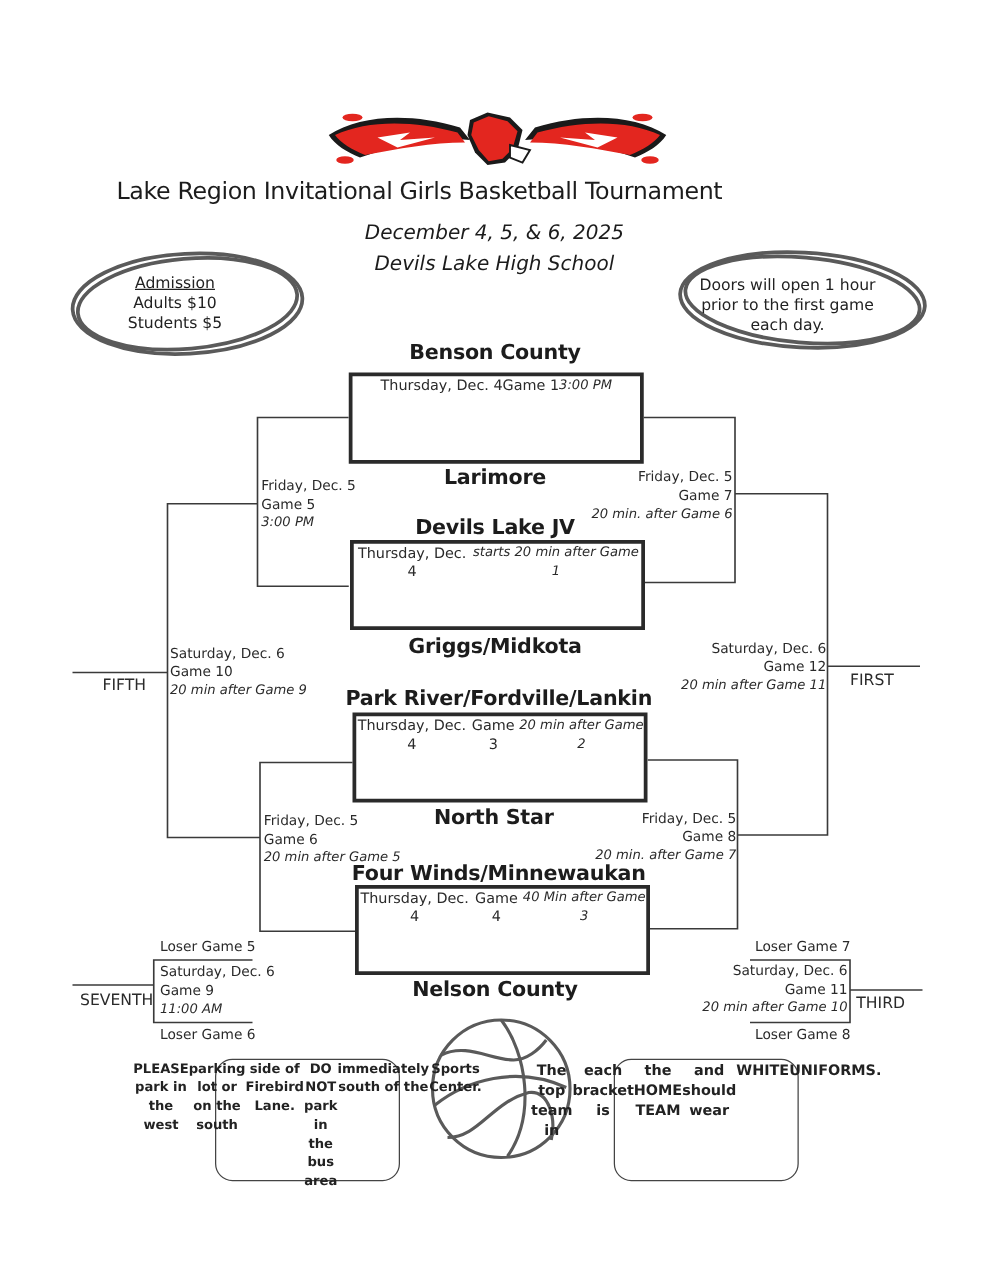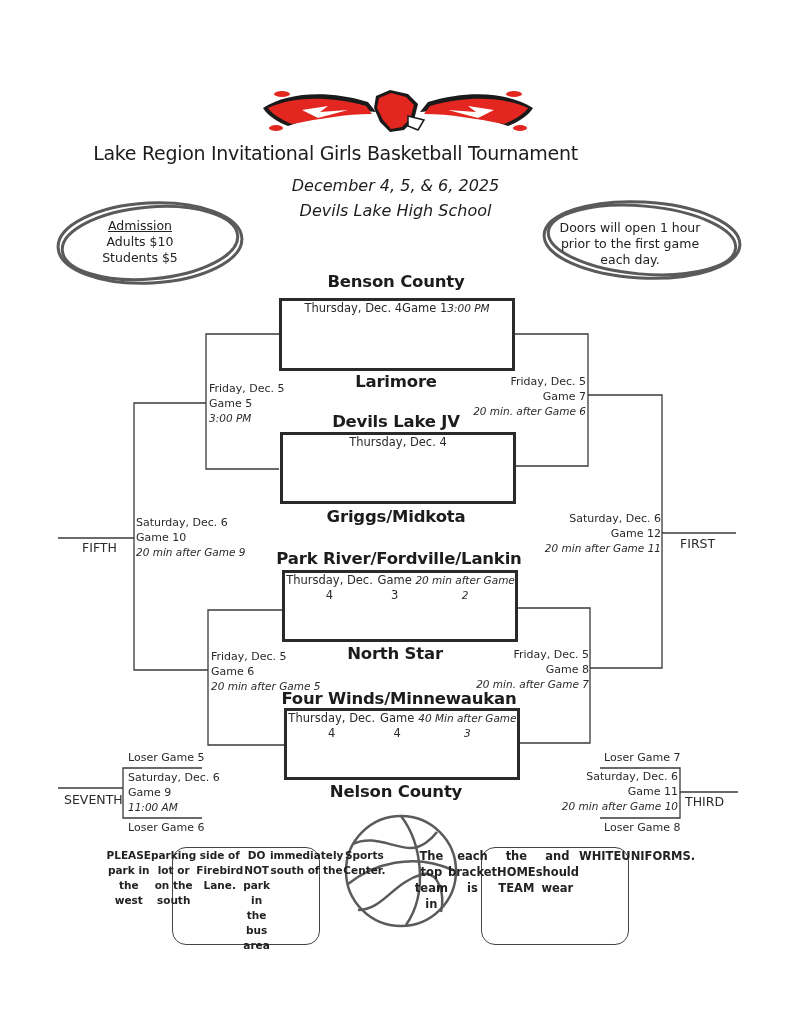--- a/index.html
+++ b/index.html
@@ -13,21 +13,21 @@
   .gamebox { border:3px solid #2a2a2a; box-sizing:border-box; background:#fff; text-align:center;
              font-size:11.5px; line-height:15px; color:#2a2a2a; display:flex; flex-direction:row;
              justify-content:center; }
   .gamebox .t { font-style:italic; font-size:10.5px; }
   .lbl { font-size:11px; line-height:14.5px; color:#2a2a2a; white-space:nowrap; }
   .lbl .t { font-style:italic; font-size:10.5px; }
   .r { text-align:right; }
   .place { font-size:12.5px; color:#2a2a2a; }
   .note { border:1.5px solid #444; border-radius:14px; box-sizing:border-box; text-align:center;
           font-size:10.5px; line-height:15px; color:#222; display:flex; flex-direction:row; justify-content:center;font-weight:bold; }
-  .note2 { font-size:11.5px; line-height:16px; }
+  .note2 { font-size:11.5px; line-height:16px;margin-left:10px; }
   svg.lines { position:absolute; left:0; top:0; }
 </style>
 </head>
 <body>
 
 <svg class="abs" style="left:258px;top:86px" width="280" height="52" viewBox="0 0 280 52">
   <g>
     <path d="M5,22 C30,6 70,4 110,16 L118,26 C90,24 60,30 30,40 C20,36 10,30 5,22 Z" fill="#1a1a1a"></path>
     <path d="M10,22 C36,10 72,10 108,20 L114,28 C88,28 60,33 34,38 C24,34 14,28 10,22 Z" fill="#e3261f"></path>
     <path d="M44,24 L70,20 L62,26 L90,24 L60,32 Z" fill="#fff"></path>
@@ -102,20 +102,21 @@
 <div class="abs team" style="left:268px;top:689px;width:262px">Four Winds/Minnewaukan</div>
 <div class="abs team" style="left:296px;top:782px;width:200px">Nelson County</div>
 
 <div class="abs gamebox" style="left:279px;top:298px;width:236px;height:73px">
   <div>Thursday, Dec. 4</div>
   <div>Game 1</div>
   <div class="t">3:00 PM</div>
 </div>
 <div class="abs gamebox" style="left:280px;top:432px;width:236px;height:72px">
   <div>Thursday, Dec. 4</div>
+  <div class="t">starts 20 min after Game 1</div>
 </div>
 <div class="abs gamebox" style="left:282px;top:570px;width:236px;height:72px">
   <div>Thursday, Dec. 4</div>
   <div>Game 3</div>
   <div class="t">20 min after Game 2</div>
 </div>
 <div class="abs gamebox" style="left:284px;top:708px;width:236px;height:72px">
   <div>Thursday, Dec. 4</div>
   <div>Game 4</div>
   <div class="t">40 Min after Game 3</div>

